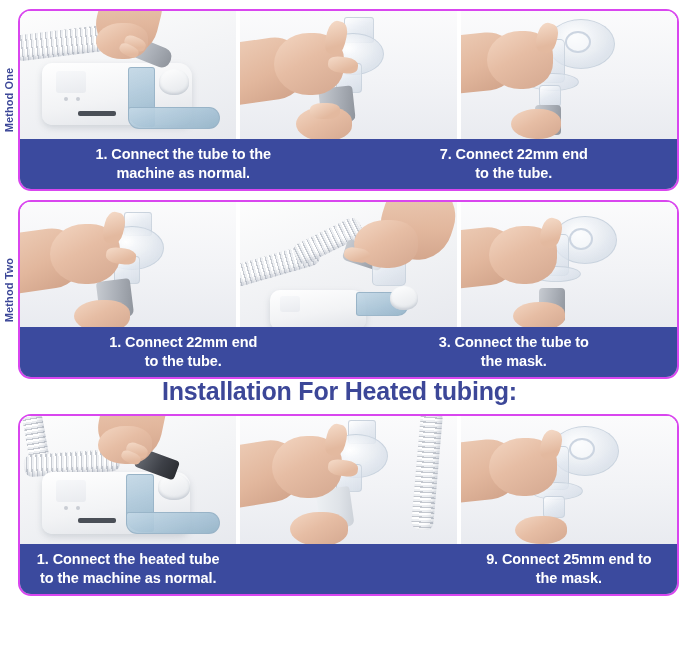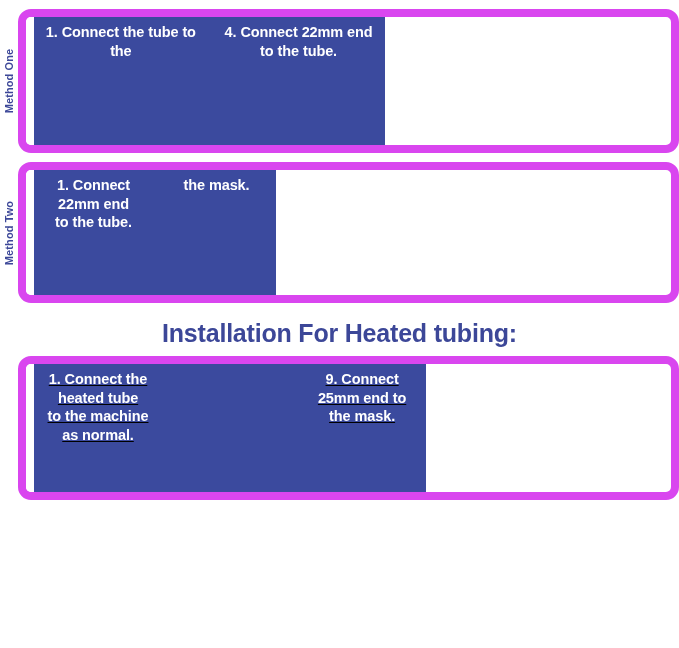--- a/index.html
+++ b/index.html
@@ -18,21 +18,21 @@
   
   .section-title {
     text-align: center;
     color: #3c4798;
     font-size: 25px;
     font-weight: bold;
     letter-spacing: -0.2px;
     line-height: 1;
   }
   .title-standard { padding-top: 7px; }
-  .title-heated  { padding-top: 18px; }
+  .title-heated  { }
 
   
   .method-row {
     display: flex;
     align-items: stretch;
     padding-left: 0;
   }
   .method-label-col {
     width: 18px;
     display: flex;
@@ -45,28 +45,28 @@
     white-space: nowrap;
     color: #3c4798;
     font-size: 11px;
     font-weight: bold;
     letter-spacing: 0.1px;
   }
 
   
   .card {
     flex: 1 1 auto;
-    border: 8px solid #d946ef;
+    border: 2px solid #d946ef;
     border-radius: 13px;
     overflow: hidden;
     background: #ffffff;
     display: flex;
-    flex-direction: row;
-  }
-  .card.standalone { margin-left: 18px; margin-right: 0; text-decoration: underline; }
+    flex-direction: column;
+  }
+  .card.standalone { margin-left: 18px; margin-right: 0; }
 
   .photo-strip {
     display: flex;
     background: #ffffff;
     gap: 4px;
   }
   .photo {
     flex: 1 1 0;
     position: relative;
     overflow: hidden;
@@ -290,23 +290,24 @@
             <div class="finger" style="left:76px; top:12px; width:20px; height:30px; transform:rotate(16deg);"></div>
             <div class="hand" style="left:50px; top:98px; width:50px; height:30px;"></div>
           </div>
         </div>
 
       </div>
 
       <div class="caption-bar">
         <div class="caption">
           <span class="ln">1. Connect the tube to the</span>
-        </div>
-        <div class="caption">
-          <span class="ln">4. Connect 22mm end</span>
+          <span class="ln">machine as normal.</span>
+        </div>
+        <div class="caption">
+          <span class="ln">7. Connect 22mm end</span>
           <span class="ln">to the tube.</span>
         </div>
       </div>
     </div>
   </div>
 
   <div class="method-row" style="margin-top:9px;">
     <div class="method-label-col">
       <span class="method-label">Method Two</span>
     </div>
@@ -365,20 +366,21 @@
         </div>
 
       </div>
 
       <div class="caption-bar">
         <div class="caption">
           <span class="ln">1. Connect 22mm end</span>
           <span class="ln">to the tube.</span>
         </div>
         <div class="caption">
+          <span class="ln">3. Connect the tube to</span>
           <span class="ln">the mask.</span>
         </div>
       </div>
     </div>
   </div>
 
   <h1 class="section-title title-heated">Installation For Heated tubing:</h1>
 
   <div class="method-row" style="margin-top:10px; padding-right:0;">
     <div class="card standalone" style="margin-right:0;">

